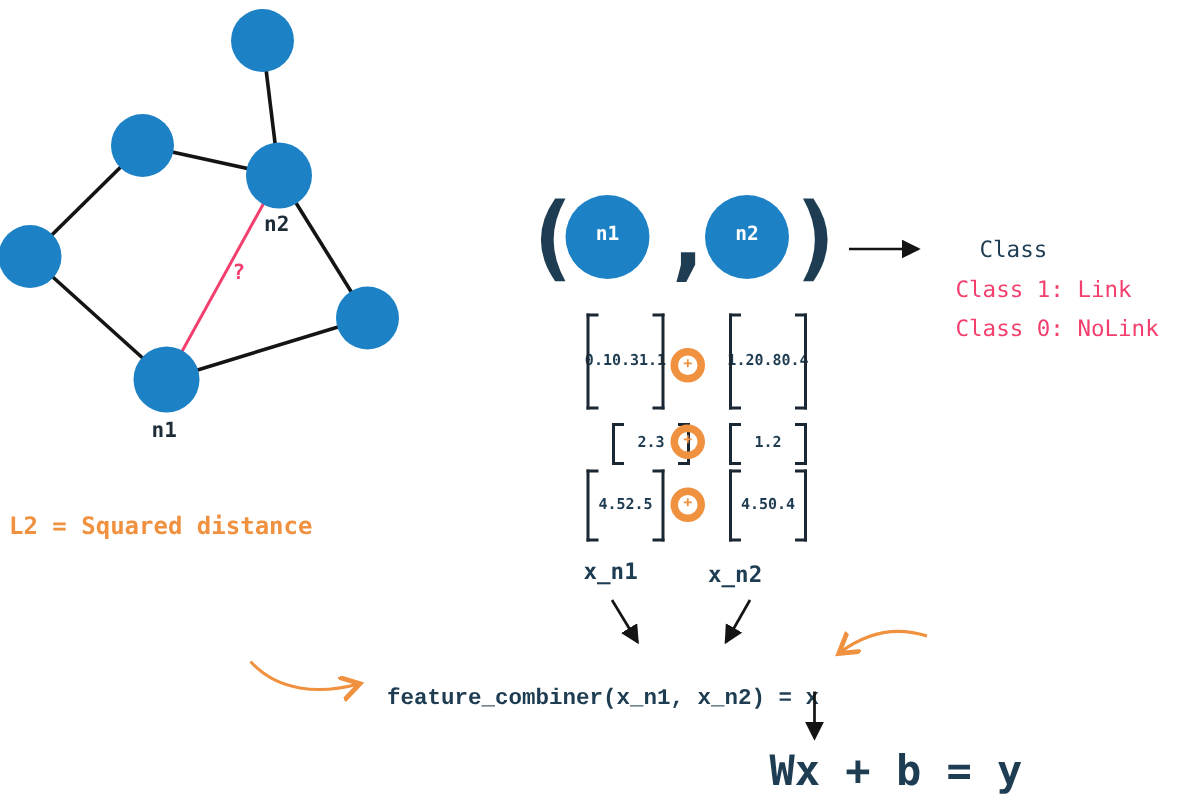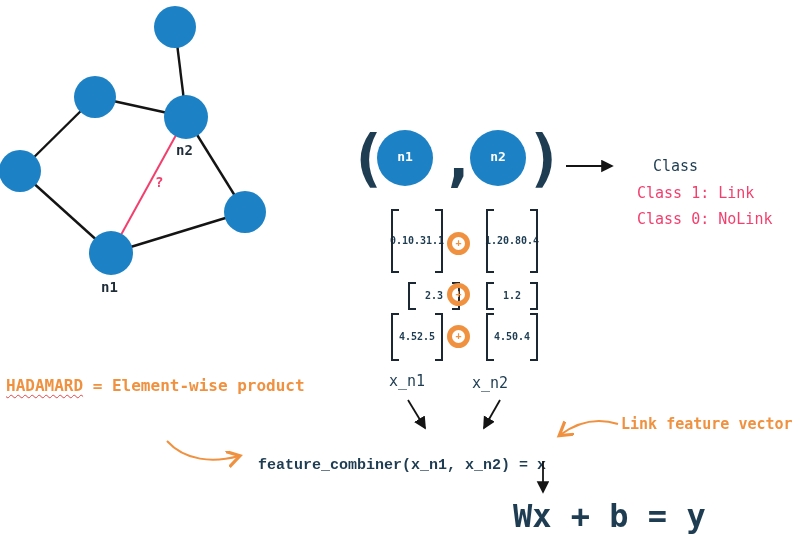--- a/index.html
+++ b/index.html
@@ -11,22 +11,22 @@
   
   .title{font-size:15px;font-weight:bold;color:#1e3d52;white-space:nowrap;}
   .navy{color:#1e3d52;}
   .class-head{font-size:15px;white-space:nowrap;}
   .class-line{font-size:15px;white-space:nowrap;color:#f23f6d;}
   .legend-line{font-size:16px;font-weight:bold;color:#f09140;white-space:nowrap;}
   .squiggle{text-decoration-line:underline;text-decoration-style:wavy;
             text-decoration-color:#e04545;text-decoration-thickness:1px;text-underline-offset:3px;}
   .combiner{font-size:15px;font-weight:600;color:#1e3d52;white-space:nowrap;}
   .link-feat{font-size:15px;font-weight:bold;color:#f09140;white-space:nowrap;}
-  .equation{font-size:32px;font-weight:bold;color:#1e3d52;white-space:nowrap;}
-  .vec-label{font-size:15px;font-weight:normal;color:#1e3d52;}
+  .equation{font-size:28px;font-weight:bold;color:#1e3d52;white-space:nowrap;}
+  .vec-label{font-size:15px;font-weight:bold;color:#1e3d52;}
 
   
   .paren{font-size:62px;font-weight:bold;color:#1e3d52;line-height:60px;}
   .tuple-node{width:56px;height:56px;border-radius:50%;background:#1c82c5;
               display:flex;align-items:center;justify-content:center;}
   .tuple-node span{color:#fff;font-size:13px;font-weight:bold;position:relative;top:-2px;}
 
   
   .gnode-label{font-size:14px;font-weight:600;color:#1e2c38;}
   .gquestion{font-size:14px;font-weight:bold;color:#f23f6d;}
@@ -118,24 +118,23 @@
     <span>+</span>
   </div>
   <div class="vec" style="left:486px;top:313px;height:48px;">
     <span>4.5</span>
     <span>0.4</span>
   </div>
 
   <div class="abs vec-label" style="left:389px;top:372px;">x_n1</div>
   <div class="abs vec-label" style="left:472px;top:374px;">x_n2</div>
 
-  <div class="abs legend-line" style="left:6px;top:376px;"><span class="squiggle">HADAMARD</span><span> = Element-wise product</span></div>
+  <div class="abs legend-line" style="left:6px;top:341px;"><span>L2</span><span> = Squared distance</span></div>
 
   <div class="abs combiner" style="left:258px;top:457px;font-family:Liberation Mono, monospace;">feature_combiner(x_n1, x_n2) = x</div>
-  <div class="abs link-feat" style="left:621px;top:415px;">Link feature vector</div>
   <div class="abs equation" style="left:513px;top:497px;">Wx + b = y</div>
 
   <svg class="abs" style="left:0;top:0;pointer-events:none;" width="800" height="538" viewBox="0 0 800 538">
     <defs>
       <marker id="mb" markerWidth="9" markerHeight="9" refX="6" refY="3.5" orient="auto">
         <path d="M0,0 L7,3.5 L0,7 z" fill="#141414"></path>
       </marker>
       <marker id="mo" markerWidth="10" markerHeight="10" refX="6" refY="4" orient="auto">
         <path d="M0,0 L6.5,4 L0,8" fill="none" stroke="#f09140" stroke-width="1.6"></path>
       </marker>

